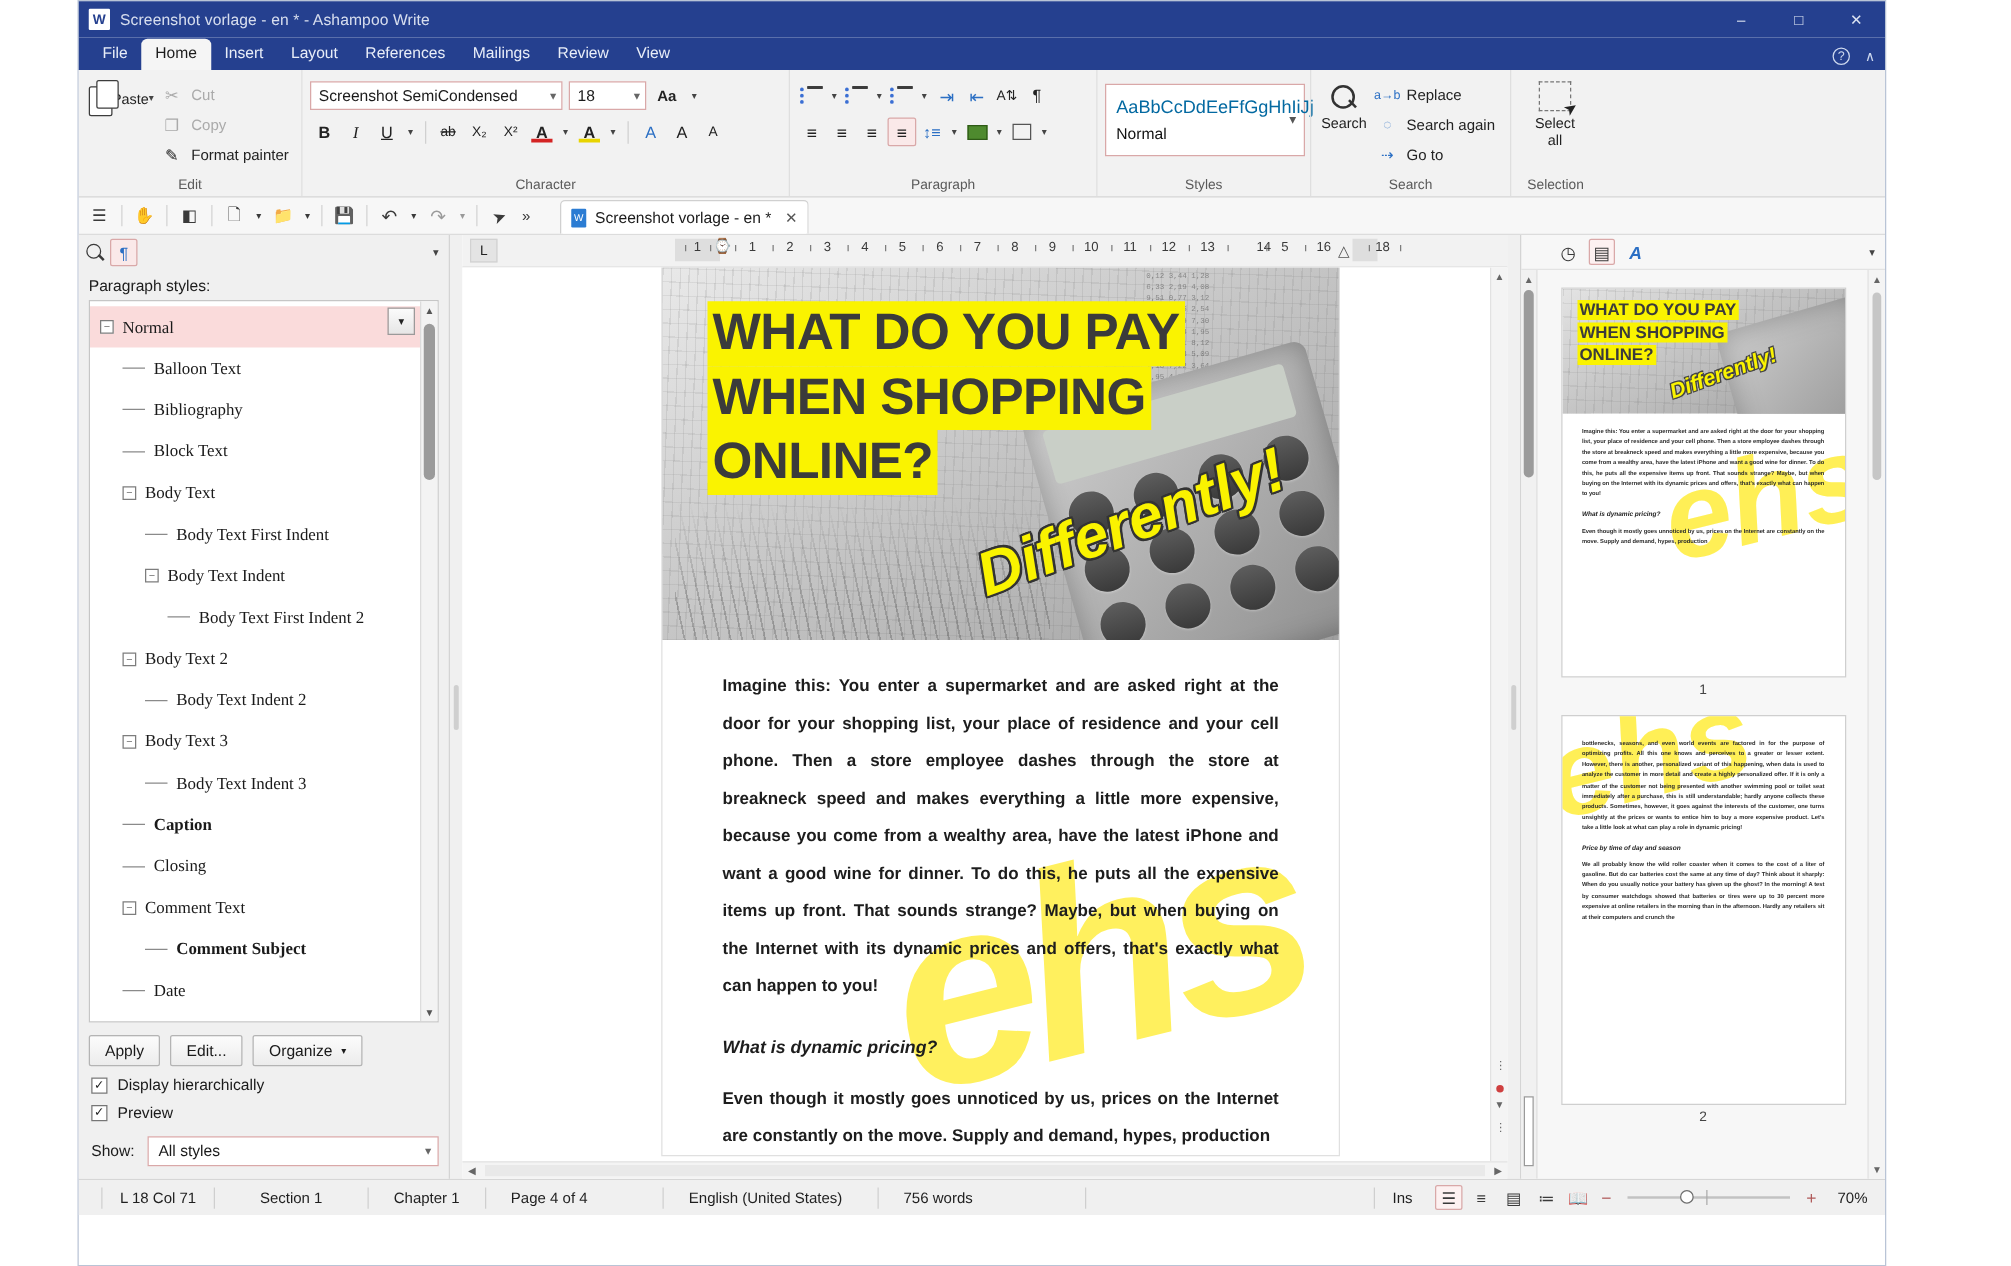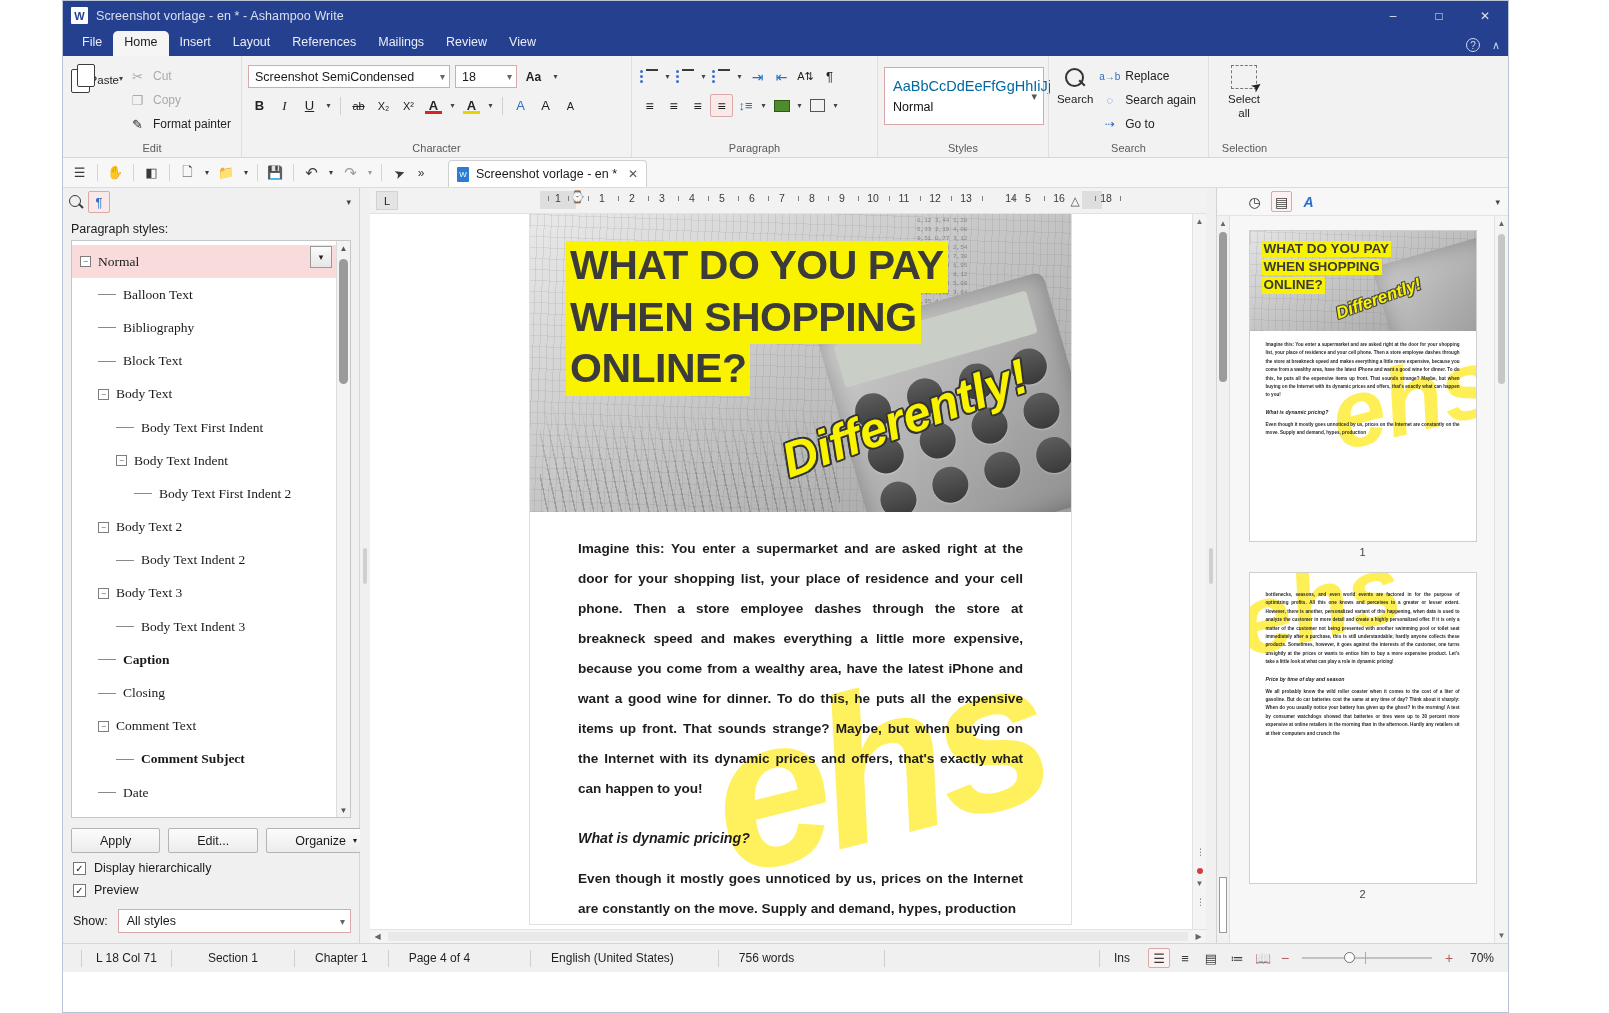--- a/index.html
+++ b/index.html
@@ -197,21 +197,21 @@
     background:linear-gradient(#fbfbfb,#e6e6e6); display:flex; align-items:center;
     justify-content:center; font-size:9px; color:#222;
   }
   .tscroll { position:absolute; right:0; top:0; width:14px; bottom:0; background:#f3f3f3; border-left:1px solid #dcdcdc; }
   .tscroll .up, .tscroll .down { height:14px; display:flex; align-items:center; justify-content:center; font-size:8px; color:#555; }
   .tscroll .thumb { position:absolute; left:2px; right:2px; top:18px; height:125px; background:#9b9b9b; border-radius:5px; }
   .lp-buttons { display:flex; gap:8px; padding:10px 8px 0 8px; }
   .lbtn {
     height:25px; border:1px solid #b4b4b4; background:linear-gradient(#fcfcfc,#ececec);
     font-size:12.5px; color:#1a1a1a; display:flex; align-items:center; justify-content:center;
-    padding:0 28px; border-radius:2px; gap:7px;
+    padding:0 12px; border-radius:2px; gap:7px;
   }
   .chkrow { display:flex; align-items:center; gap:8px; padding:8px 0 0 10px; font-size:12.5px; color:#1a1a1a; }
   .chk { width:13px; height:13px; border:1px solid #767676; background:#fff; display:flex; align-items:center; justify-content:center; font-size:10px; color:#1a1a1a; }
   .showrow { display:flex; align-items:center; gap:10px; padding:12px 8px 10px 10px; font-size:12.5px; color:#1a1a1a; }
   .showsel {
     flex:1; height:24px; border:1px solid #d9a8a8; background:#fff; display:flex;
     align-items:center; padding:0 5px 0 8px; font-size:12.5px; color:#1a1a1a;
   }
   .showsel .cb { margin-left:auto; color:#666; font-size:10px; }
 
@@ -885,21 +885,21 @@
           <div class="ar b">▼</div>
         </div>
       </div>
     </div>
 
     <div class="statusbar">
       <div class="sb-cell first">L 18 Col 71</div>
       <div class="sb-cell" style="padding-left:36px;padding-right:36px">Section 1</div>
       <div class="sb-cell" style="padding-left:20px;padding-right:20px">Chapter 1</div>
       <div class="sb-cell" style="padding-left:20px;padding-right:60px">Page 4 of 4</div>
-      <div class="sb-cell" style="padding-left:20px;padding-right:44px">English (United States)</div>
+      <div class="sb-cell" style="padding-left:20px;padding-right:28px">English (United States)</div>
       <div class="sb-cell" style="padding-left:20px;padding-right:90px">756 words</div>
 
       <div class="sb-right">
         <div class="sb-cell nb" style="border-left:1px solid #cfcfcf;padding:0 14px">Ins</div>
         <div class="vbtn sel">☰</div>
         <div class="vbtn">≡</div>
         <div class="vbtn">▤</div>
         <div class="vbtn">≔</div>
         <div class="vbtn">📖</div>
         <div class="zpm">−</div>

